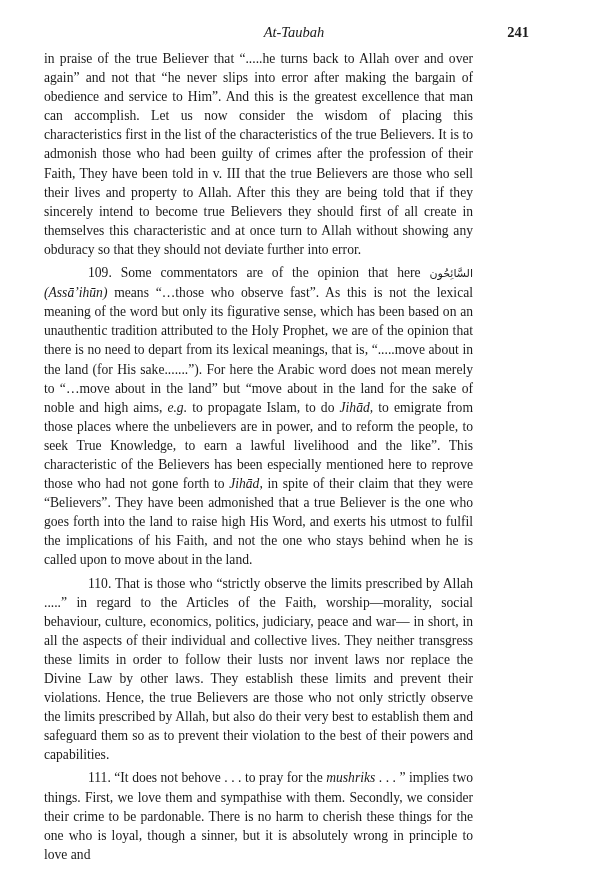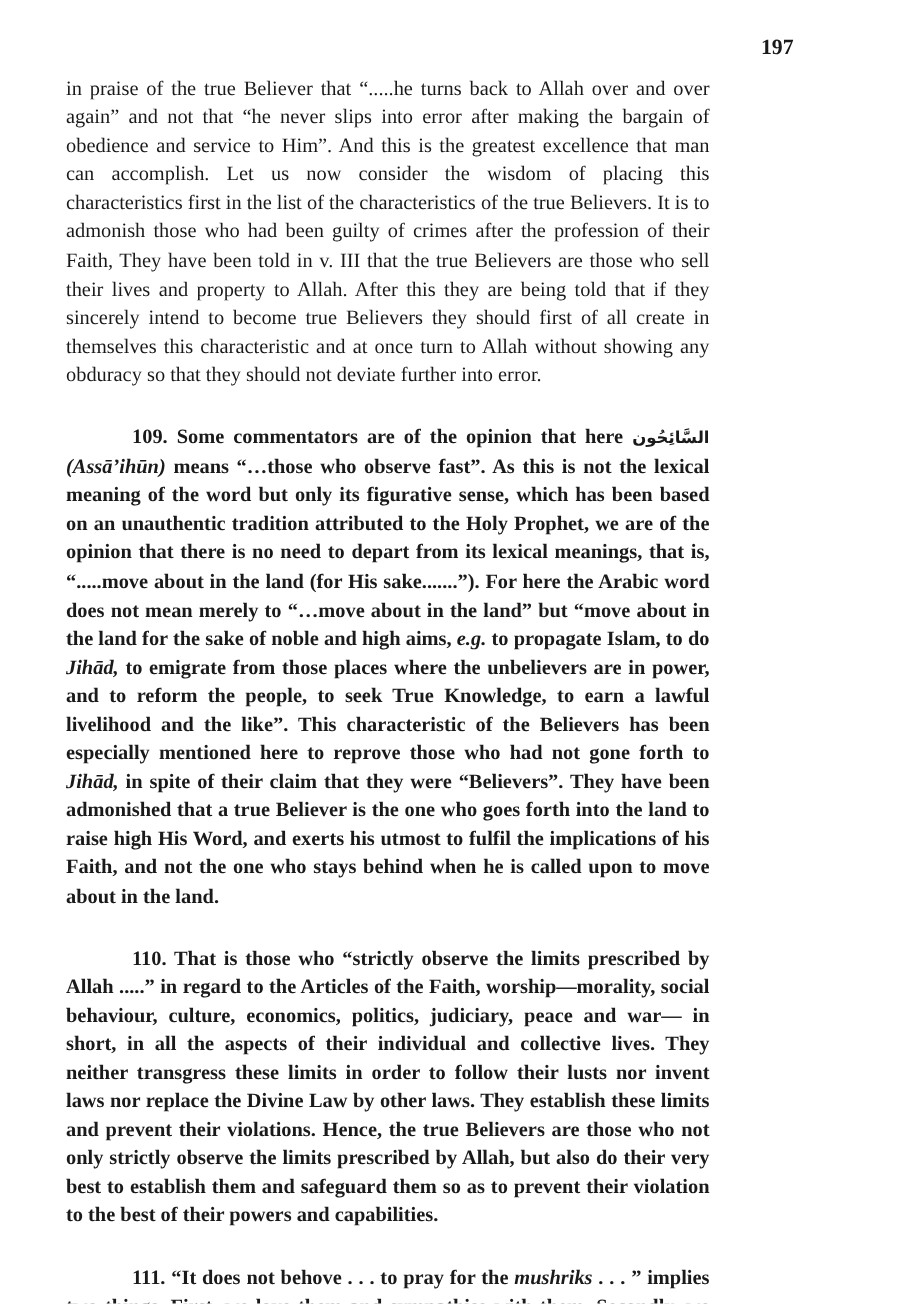--- a/index.html
+++ b/index.html
@@ -55,37 +55,37 @@
       line-height: 19.1px;
     }
     .para {
       margin: 0;
       text-align: justify;
     }
     .para.indent {
       text-indent: 44px;
     }
     .para + .para {
-      margin-top: 22px;
-      font-weight: bold;
+      margin-top: 4px;
     }
     .first-para { margin-bottom: 2px; }
     .arabic {
       font-family: "DejaVu Sans", sans-serif;
       font-size: 11px;
       direction: rtl;
       unicode-bidi: embed;
     }
   </style>
 </head>
 <body>
 
 <div class="page">
   <div class="header">
-    <div class="page-number">197</div>
+    <div class="running-title">At-Taubah</div>
+    <div class="page-number">241</div>
   </div>
 
   <div class="body-text">
     <p class="para first-para"><span>in praise of the true Believer that “.....he turns back to Allah over and over again” and not that “he never slips into error after making the bargain of obedience and service to Him”. And this is the greatest excellence that man can accomplish. Let us now consider the wisdom of placing this characteristics first in the list of the characteristics of the true Believers. It is to admonish those who had been guilty of crimes after the profession of their Faith, They have been told in v. III that the true Believers are those who sell their lives and property to Allah. After this they are being told that if they sincerely intend to become true Believers they should first of all create in themselves this characteristic and at once turn to Allah without showing any obduracy so that they should not deviate further into error.</span></p>
     <p class="para indent"><span>109. Some commentators are of the opinion that here </span><span class="arabic">السَّائِحُون</span><span> </span><span style="font-style: italic;">(Assā’ihūn)</span><span> means “…those who observe fast”. As this is not the lexical meaning of the word but only its figurative sense, which has been based on an unauthentic tradition attributed to the Holy Prophet, we are of the opinion that there is no need to depart from its lexical meanings, that is, “.....move about in the land (for His sake.......”). For here the Arabic word does not mean merely to “…move about in the land” but “move about in the land for the sake of noble and high aims, </span><span style="font-style: italic;">e.g.</span><span> to propagate Islam, to do </span><span style="font-style: italic;">Jihād,</span><span> to emigrate from those places where the unbelievers are in power, and to reform the people, to seek True Knowledge, to earn a lawful livelihood and the like”. This characteristic of the Believers has been especially mentioned here to reprove those who had not gone forth to </span><span style="font-style: italic;">Jihād,</span><span> in spite of their claim that they were “Believers”. They have been admonished that a true Believer is the one who goes forth into the land to raise high His Word, and exerts his utmost to fulfil the implications of his Faith, and not the one who stays behind when he is called upon to move about in the land.</span></p>
     <p class="para indent"><span>110. That is those who “strictly observe the limits prescribed by Allah .....” in regard to the Articles of the Faith, worship—morality, social behaviour, culture, economics, politics, judiciary, peace and war— in short, in all the aspects of their individual and collective lives. They neither transgress these limits in order to follow their lusts nor invent laws nor replace the Divine Law by other laws. They establish these limits and prevent their violations. Hence, the true Believers are those who not only strictly observe the limits prescribed by Allah, but also do their very best to establish them and safeguard them so as to prevent their violation to the best of their powers and capabilities.</span></p>
     <p class="para indent"><span>111. “It does not behove . . . to pray for the </span><span style="font-style: italic;">mushriks</span><span> . . . ” implies two things. First, we love them and sympathise with them. Secondly, we consider their crime to be pardonable. There is no harm to cherish these things for the one who is loyal, though a sinner, but it is absolutely wrong in principle to love and</span></p>
   </div>
 </div>
 

